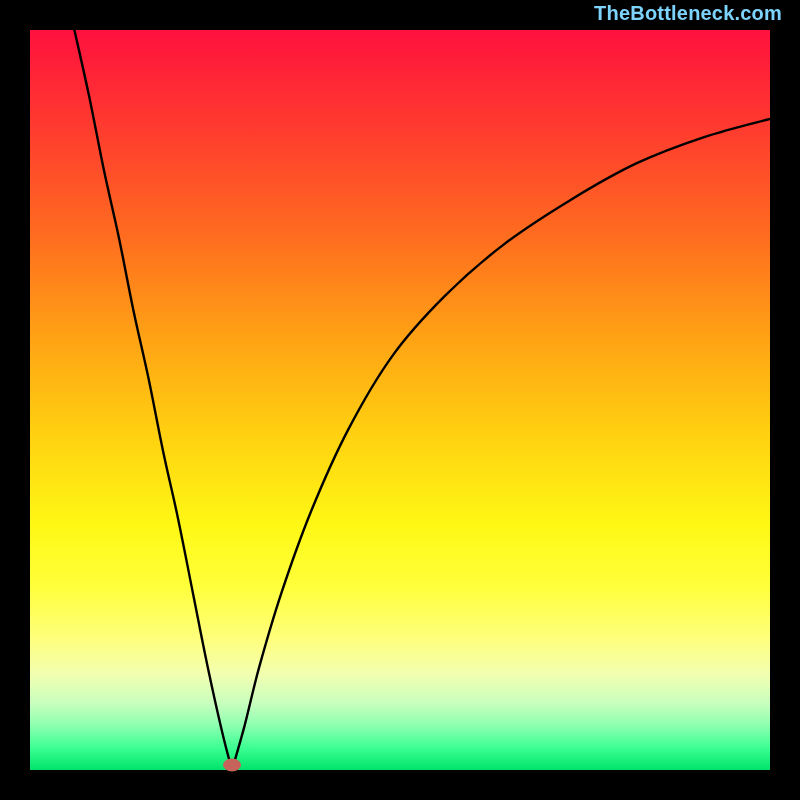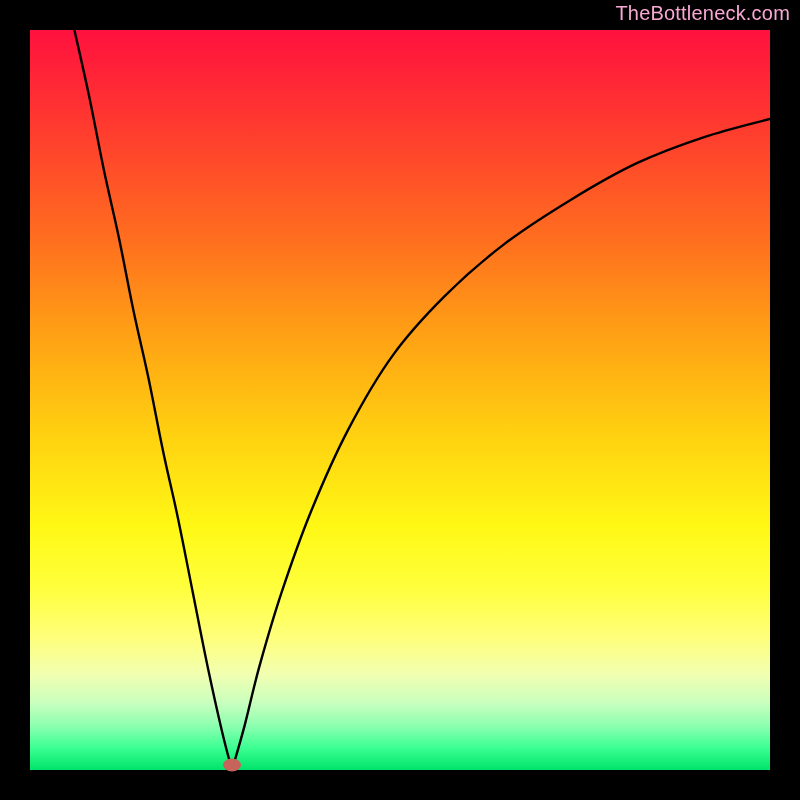--- a/index.html
+++ b/index.html
@@ -13,24 +13,24 @@
   }
   .frame {
     position: relative;
     width: 800px;
     height: 800px;
     background: #000;
   }
   .watermark {
     position: absolute;
     top: 2px;
-    right: 10px;
-    color: #f9a8d4;
+    right: 18px;
+    color: #7dd3fc;
     font-size: 20px;
-    font-weight: 400;
+    font-weight: 700;
     letter-spacing: 0.2px;
     z-index: 10;
   }
   .plot {
     position: absolute;
     left: 30px;
     top: 30px;
     width: 740px;
     height: 740px;
     background: linear-gradient(to bottom,

